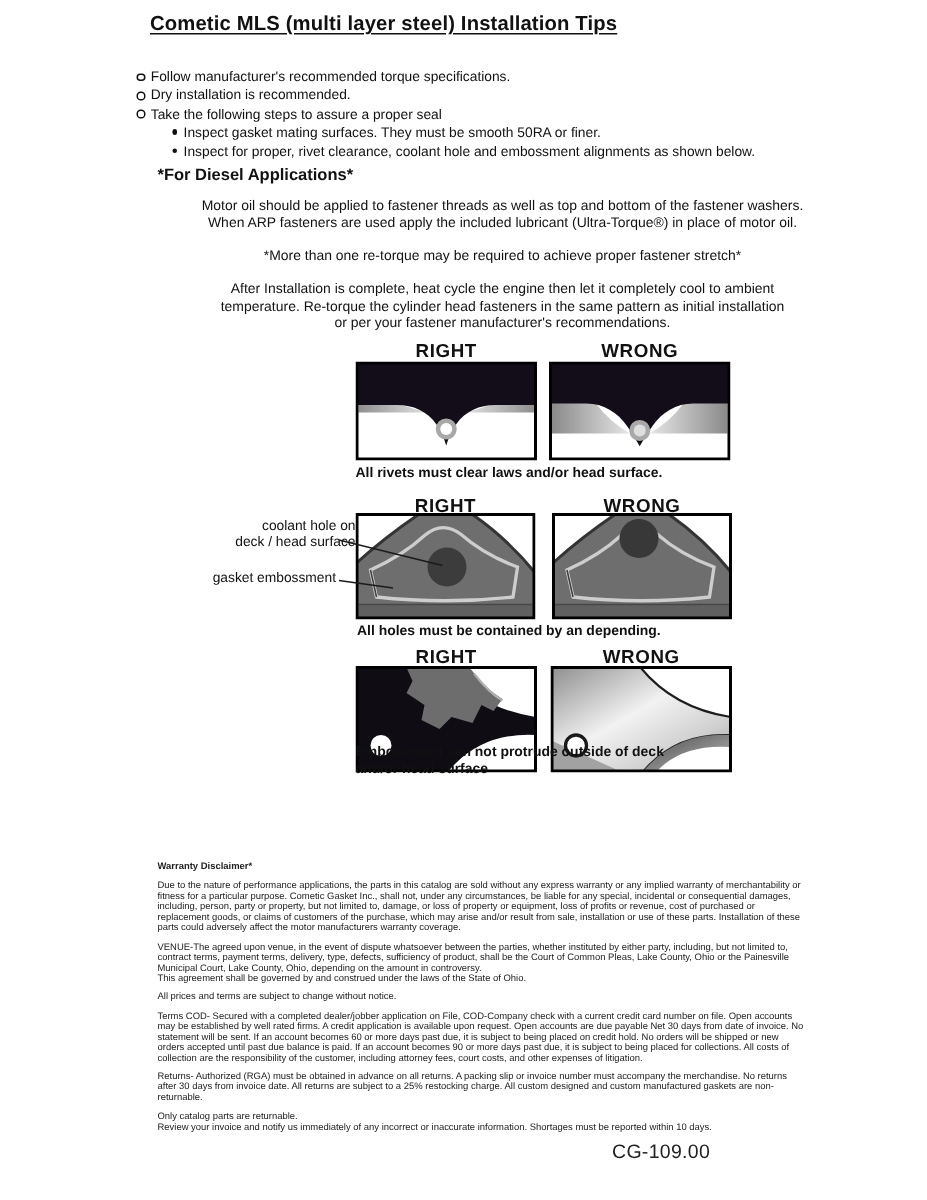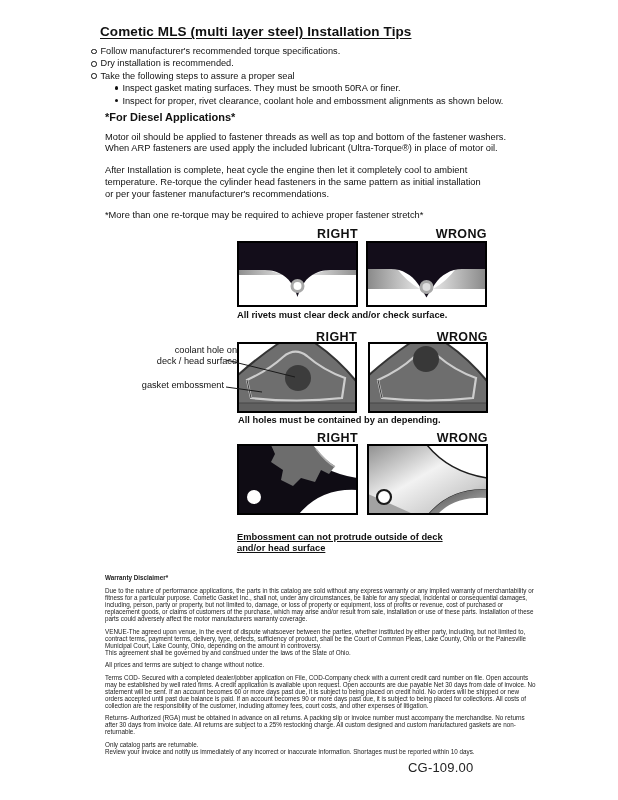--- a/index.html
+++ b/index.html
@@ -19,40 +19,40 @@
     width:3.5px;height:3.5px;border:1px solid #111;border-radius:50%;
     margin:3.6px 4px 0 0;flex:0 0 auto;background:#fff;
   }
   .b-sub{margin-left:24px;}
   .b-fill{
     width:3.4px;height:3.4px;border-radius:50%;background:#111;
     margin:4px 4px 0 0;flex:0 0 auto;
   }
   .diesel{width:460px;font-size:9.3px;line-height:11.7px;color:#111;}
   .diesel h2{font-size:11px;font-weight:bold;margin:0 0 8px 0;}
-  .diesel p{margin:0 0 10px 0;white-space:pre-line;}
+  .diesel p{margin:0 0 10px 0;white-space:pre-line;text-align:center;}
   .dg-label{
-    font-size:12.5px;font-weight:bold;letter-spacing:.4px;text-align:right;color:#111;
+    font-size:12.5px;font-weight:bold;letter-spacing:.4px;text-align:center;color:#111;
   }
   .dg-caption{font-size:9.3px;font-weight:bold;color:#111;line-height:10.8px;}
   .annot{
     font-size:9.2px;line-height:10.6px;text-align:right;color:#111;white-space:pre-line;
   }
   .warranty{width:432px;font-size:6.3px;line-height:7px;color:#222;}
   .warranty .w-head{font-weight:bold;margin:0 0 6px 0;}
   .warranty p{margin:0 0 5.5px 0;white-space:pre-line;}
   .footer-code{font-size:13px;color:#222;letter-spacing:.2px;}
   svg{display:block;}
 </style>
 </head>
 <body>
 
 <div class="page">
 
-  <div class="abs page-title" style="left:100px;top:24px;">Cometic MLS (multi layer steel) Installation Tips</div>
+  <div class="abs page-title" style="left:100px;top:8px;">Cometic MLS (multi layer steel) Installation Tips</div>
 
   <div class="abs bullets" style="left:91px;top:45px;width:470px;">
     <div class="b-row">
       <span class="b-dot"></span>
       <span>Follow manufacturer's recommended torque specifications.</span>
     </div>
     <div class="b-row">
       <span class="b-dot"></span>
       <span>Dry installation is recommended.</span>
     </div>
@@ -67,24 +67,24 @@
     <div class="b-row b-sub">
       <span class="b-fill"></span>
       <span>Inspect for proper, rivet clearance, coolant hole and embossment alignments as shown below.</span>
     </div>
   </div>
 
   <div class="abs diesel" style="left:105px;top:112px;">
     <h2>*For Diesel Applications*</h2>
     <p>Motor oil should be applied to fastener threads as well as top and bottom of the fastener washers.
 When ARP fasteners are used apply the included lubricant (Ultra-Torque®) in place of motor oil.</p>
+    <p>*More than one re-torque may be required to achieve proper fastener stretch*</p>
     <p>After Installation is complete, heat cycle the engine then let it completely cool to ambient
 temperature. Re-torque the cylinder head fasteners in the same pattern as initial installation
 or per your fastener manufacturer's recommendations.</p>
-    <p>*More than one re-torque may be required to achieve proper fastener stretch*</p>
   </div>
 
   <div class="abs dg-label" style="left:237px;top:227px;width:121px;">RIGHT</div>
   <div class="abs dg-label" style="left:366px;top:227px;width:121px;">WRONG</div>
 
   <div class="abs" style="left:237px;top:241px;">
     <svg width="121" height="66" viewBox="0 0 121 66">
       <defs>
         <linearGradient id="w1l" x1="0" y1="0" x2="1" y2="0">
           <stop offset="0" stop-color="#8f8f8f"></stop>
@@ -120,21 +120,21 @@
       <rect x="1" y="1" width="119" height="64" fill="#ffffff"></rect>
       <path d="M2,27.5 L2,48 L54,48 Q40,40 31,27.5 Z" fill="url(#w2l)"></path>
       <path d="M119,27.5 L119,48 L67,48 Q81,40 90,27.5 Z" fill="url(#w2r)"></path>
       <path d="M1,1 L120,1 L120,28 L96,28 C85,28 75,34 69,43 C64,50 62,54 60.5,56.5 C59,54 57,50 52,43 C46,34 36,28 25,28 L1,28 Z" fill="#130d1a"></path>
       <circle cx="60.5" cy="46" r="7" fill="#a8a8a8"></circle>
       <circle cx="60.5" cy="46" r="4" fill="#dedede"></circle>
       <rect x="1" y="1" width="119" height="64" fill="none" stroke="#000" stroke-width="2"></rect>
     </svg>
   </div>
 
-  <div class="abs dg-caption" style="left:237px;top:310px;">All rivets must clear deck and/or check surface.</div>
+  <div class="abs dg-caption" style="left:237px;top:310px;">All rivets must clear laws and/or head surface.</div>
 
   <div class="abs dg-label" style="left:237px;top:330px;width:120px;">RIGHT</div>
   <div class="abs dg-label" style="left:368px;top:330px;width:120px;">WRONG</div>
 
   <div class="abs annot" style="left:121px;top:345px;width:116px;">coolant hole on
 deck / head surface</div>
   <div class="abs annot" style="left:108px;top:380px;width:116px;">gasket embossment</div>
 
   <div class="abs" style="left:237px;top:342px;">
     <svg width="120" height="71" viewBox="0 0 120 71">
@@ -207,21 +207,21 @@
       <path d="M1,1 L60,1 Q82,28 120,34 L120,46 Q84,44 62,70 L1,70 Z" fill="url(#bnd)"></path>
       <path d="M1,50 Q22,59 46,70 L1,70 Z" fill="#a2a2a2"></path>
       <path d="M60,1 Q82,28 120,34" stroke="#1d1d1d" stroke-width="1.4" fill="none"></path>
       <path d="M120,46 Q84,44 62,70" stroke="#1d1d1d" stroke-width="1.2" fill="none"></path>
       <path d="M62,70 Q84,44 120,46 L120,54 Q88,52 71,70 Z" fill="url(#bnd2)"></path>
       <circle cx="17" cy="53" r="7" fill="#ffffff" stroke="#1a1a1a" stroke-width="2.2"></circle>
       <rect x="1" y="1" width="119" height="69" fill="none" stroke="#000" stroke-width="2"></rect>
     </svg>
   </div>
 
-  <div class="abs dg-caption" style="left:237px;top:532px;width:218px;text-decoration:underline;">Embossment can not protrude outside of deck and/or head surface</div>
+  <div class="abs dg-caption" style="left:237px;top:496px;width:218px;">Embossment can not protrude outside of deck and/or head surface</div>
 
   <div class="abs warranty" style="left:105px;top:574px;">
     <p class="w-head">Warranty Disclaimer*</p>
     <p>Due to the nature of performance applications, the parts in this catalog are sold without any express warranty or any implied warranty of merchantability or fitness for a particular purpose.  Cometic Gasket Inc., shall not, under any circumstances, be liable for any special, incidental or consequential damages, including, person, party or property, but not limited to, damage, or loss of property or equipment, loss of profits or revenue, cost of purchased or replacement goods, or claims of customers of the purchase, which may arise and/or result from sale, installation or use of these parts.  Installation of these parts could adversely affect the motor manufacturers warranty coverage.</p>
     <p>VENUE-The agreed upon venue, in the event of dispute whatsoever between the parties, whether instituted by either party, including, but not limited to, contract terms, payment terms, delivery, type, defects, sufficiency of product, shall be the Court of Common Pleas, Lake County, Ohio or the Painesville Municipal Court, Lake County, Ohio, depending on the amount in controversy.
 This agreement shall be governed by and construed under the laws of the State of Ohio.</p>
     <p>All prices and terms are subject to change without notice.</p>
     <p>Terms COD- Secured with a completed dealer/jobber application on File, COD-Company check with a current credit card number on file.  Open accounts may be established by well rated firms.  A credit application is available upon request.  Open accounts are due payable Net 30 days from date of invoice.  No statement will be sent.  If an account becomes 60 or more days past due, it is subject to being placed on credit hold.  No orders will be shipped or new orders accepted until past due balance is paid.  If an account becomes 90 or more days past due, it is subject to being placed for collections.  All costs of collection are the responsibility of the customer, including attorney fees, court costs, and other expenses of litigation.</p>
     <p>Returns- Authorized (RGA) must be obtained in advance on all returns.  A packing slip or invoice number must accompany the merchandise.  No returns after 30 days from invoice date.  All returns are subject to a 25% restocking charge.  All custom designed and custom manufactured gaskets are non-returnable.</p>
     <p>Only catalog parts are returnable.

